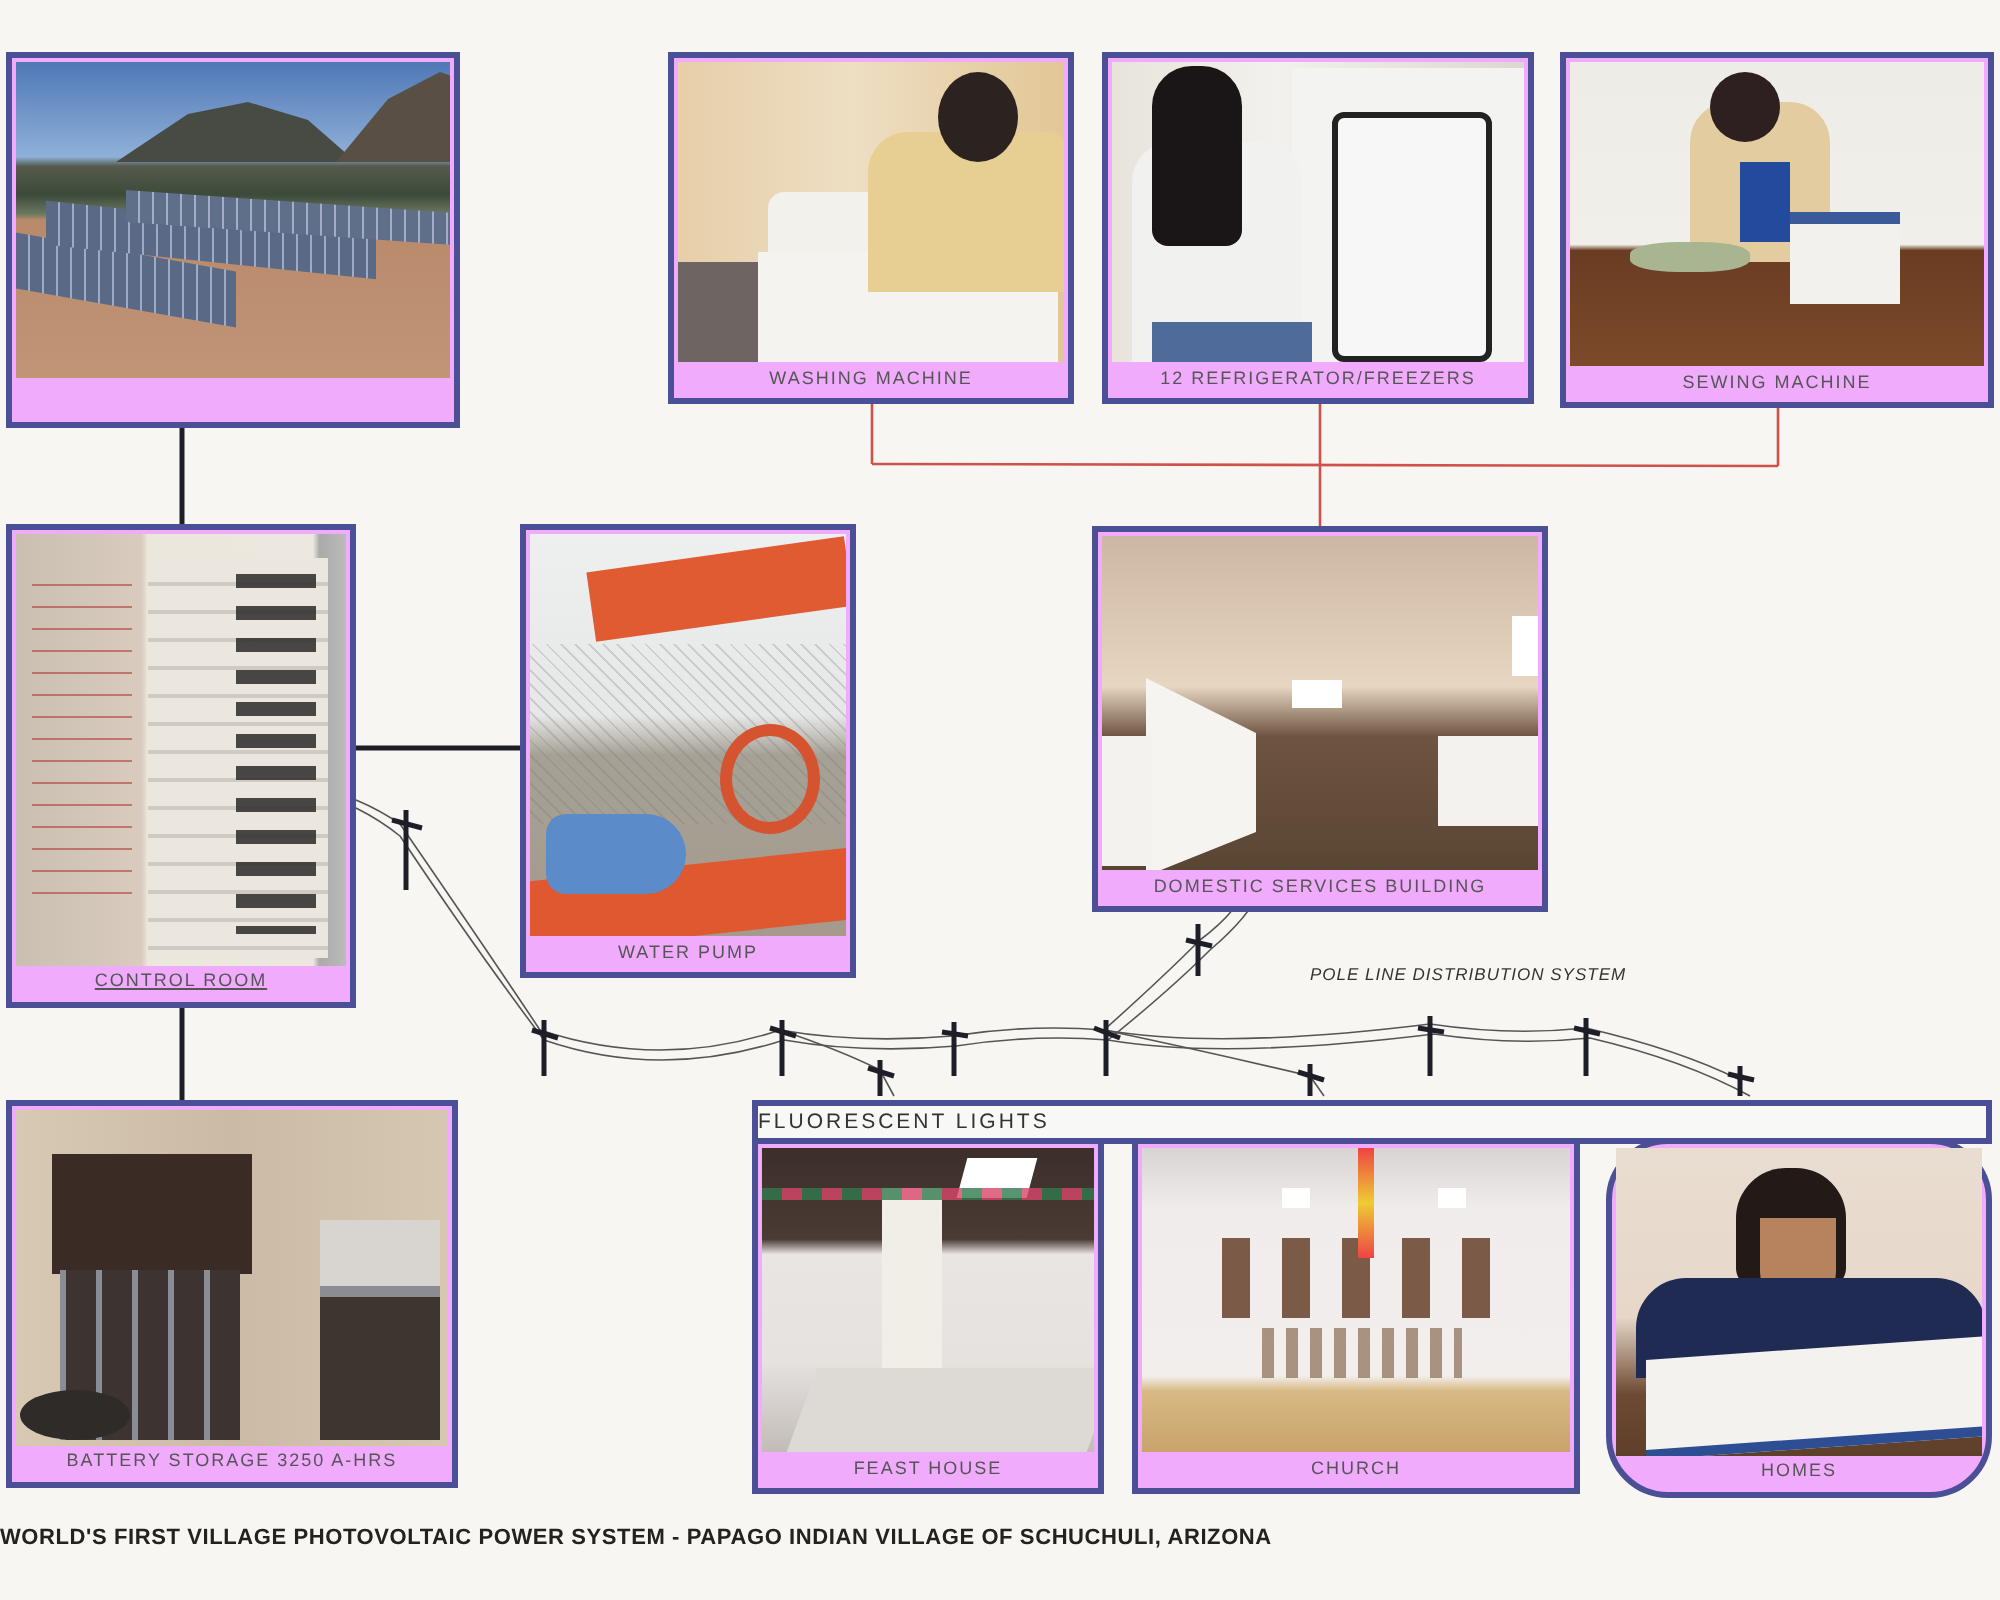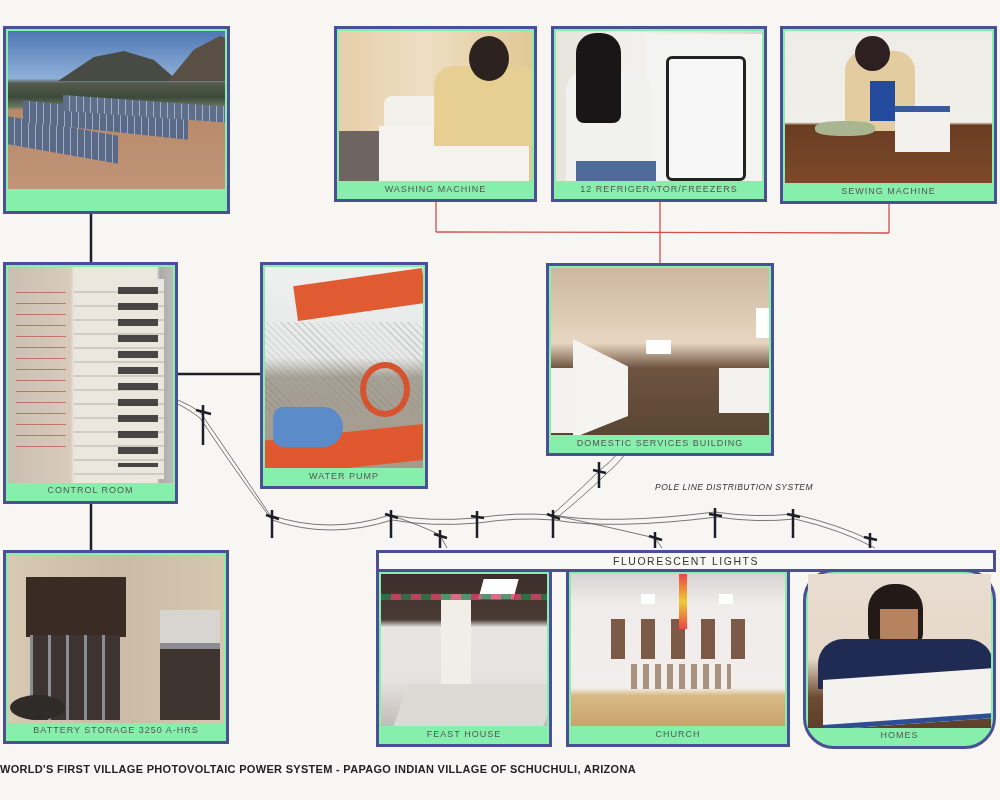--- a/index.html
+++ b/index.html
@@ -1,23 +1,23 @@
 <!DOCTYPE html>
 <html><head>
 <meta charset="utf-8">
 <style>
   html,body{margin:0;padding:0;}
   body{width:1000px;height:800px;background:#f7f6f2;position:relative;overflow:hidden;font-family:"Liberation Sans",sans-serif;}
-  .frame{position:absolute;background:#86efac;border:3px solid #4b4f96;box-sizing:border-box;}
+  .frame{position:absolute;background:#f0abfc;border:3px solid #4b4f96;box-sizing:border-box;}
   .photo{position:absolute;left:2px;right:2px;top:2px;overflow:hidden;}
   .cap{position:absolute;left:0;right:0;bottom:0;text-align:center;color:#555;font-size:9px;letter-spacing:1px;}
   svg.lines{position:absolute;left:0;top:0;}
   .title{position:absolute;left:0;width:1000px;top:763px;text-align:left;font-size:11px;font-weight:bold;color:#222;letter-spacing:0.3px;}
   .polelabel{position:absolute;left:655px;top:482px;font-size:8.5px;font-style:italic;color:#333;letter-spacing:0.5px;}
-  .fl-bar{position:absolute;left:376px;top:550px;width:620px;height:22px;border:3px solid #4b4f96;background:#f8f8f6;box-sizing:border-box;text-align:center;font-size:10.5px;color:#333;letter-spacing:1.5px;line-height:17px;}
+  .fl-bar{position:absolute;left:376px;top:550px;width:620px;height:22px;border:3px solid #4b4f96;background:#f8f8f6;box-sizing:border-box;text-align:left;font-size:10.5px;color:#333;letter-spacing:1.5px;line-height:17px;}
   
   .p-solar{background:linear-gradient(#4f78b5 0%,#8fb0d8 30%,#555a4c 33%,#3c4a3a 42%,#6a7760 48%,#b88a6a 50%,#c29478 100%);}
   .p-wash{background:linear-gradient(90deg,#e6cfa9 0%,#eedec3 45%,#e2c796 100%);}
   .p-fridge{background:linear-gradient(90deg,#e8e4dc 0%,#f2f1ed 40%,#dcd8d0 100%);}
   .p-sew{background:linear-gradient(#eeece6 0%,#f1efe9 60%,#6a3c22 62%,#7c4a2a 100%);}
   .p-control{background:linear-gradient(90deg,#c9bfb0 0%,#d9cbbd 38%,#ece7dc 40%,#ece8e0 90%,#aaa 92%,#bbb 100%);}
   .p-pump{background:linear-gradient(#eef0ef 0%,#e6e8e8 45%,#a6a196 55%,#a59a8c 100%);}
   .p-domestic{background:linear-gradient(#cdb7a2 0%,#e7d6c1 45%,#6e5441 60%,#5a4533 100%);}
   .p-battery{background:linear-gradient(90deg,#d8c9b3 0%,#cbbba6 50%,#d6c7b1 100%);}
   .p-feast{background:linear-gradient(#3c2e2a 0%,#4a3b34 30%,#e9e5e2 35%,#e6e2df 70%,#c2bcb8 100%);}
@@ -142,21 +142,21 @@
   </div>
   <div class="cap" style="height:20px;line-height:20px;">SEWING MACHINE</div>
 </div>
 
 <div class="frame" style="left:3px;top:262px;width:175px;height:242px;">
   <div class="photo p-control" style="height:216px;">
     <div class="shape" style="left:66px;top:12px;width:90px;height:200px;background:repeating-linear-gradient(#ebe7de 0 12px,#cfcbc2 12px 14px);"></div>
     <div class="shape" style="left:110px;top:20px;width:40px;height:180px;background:repeating-linear-gradient(#2a2a2a 0 7px,transparent 7px 16px);opacity:0.85;"></div>
     <div class="shape" style="left:8px;top:20px;width:50px;height:170px;background:repeating-linear-gradient(0deg,transparent 0 10px,#b0302a 10px 11px);opacity:0.55;"></div>
   </div>
-  <div class="cap" style="height:22px;line-height:22px;">CONTROL ROOM</div>
+  <div class="cap" style="height:22px;line-height:22px;text-decoration:underline;">CONTROL ROOM</div>
 </div>
 
 <div class="frame" style="left:260px;top:262px;width:168px;height:227px;">
   <div class="photo p-pump" style="height:201px;">
     <div class="shape" style="left:0;top:55px;width:164px;height:90px;background:repeating-linear-gradient(45deg,transparent 0 4px,rgba(120,120,120,0.25) 4px 5px);"></div>
     <div class="shape" style="left:30px;top:10px;width:130px;height:35px;background:#e05a32;transform:rotate(-8deg);"></div>
     <div class="shape" style="left:95px;top:95px;width:50px;height:55px;border:6px solid #d5532e;border-radius:50%;box-sizing:border-box;"></div>
     <div class="shape" style="left:0;top:165px;width:164px;height:36px;background:#e0582f;transform:skewY(-6deg);"></div>
     <div class="shape" style="left:8px;top:140px;width:70px;height:40px;background:#5b8bc8;border-radius:10px 20px 20px 10px;"></div>
   </div>

